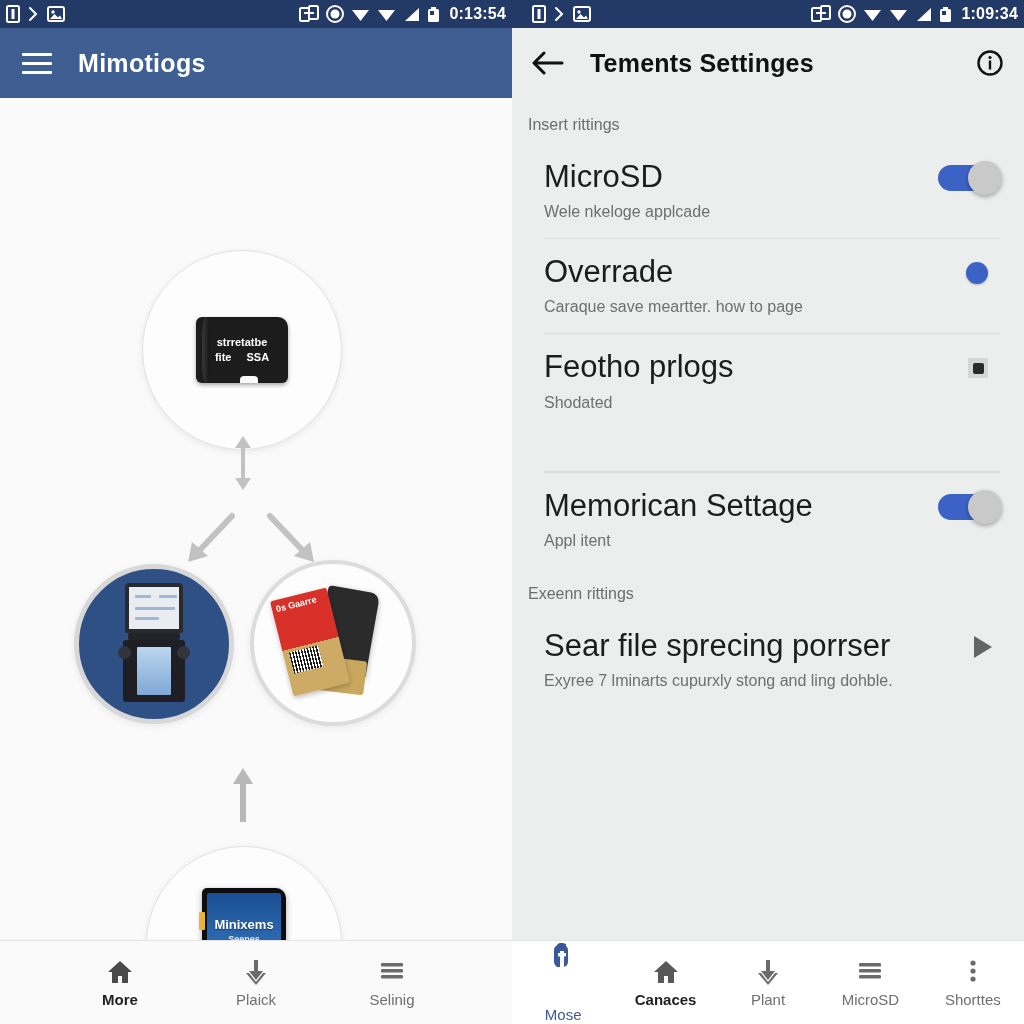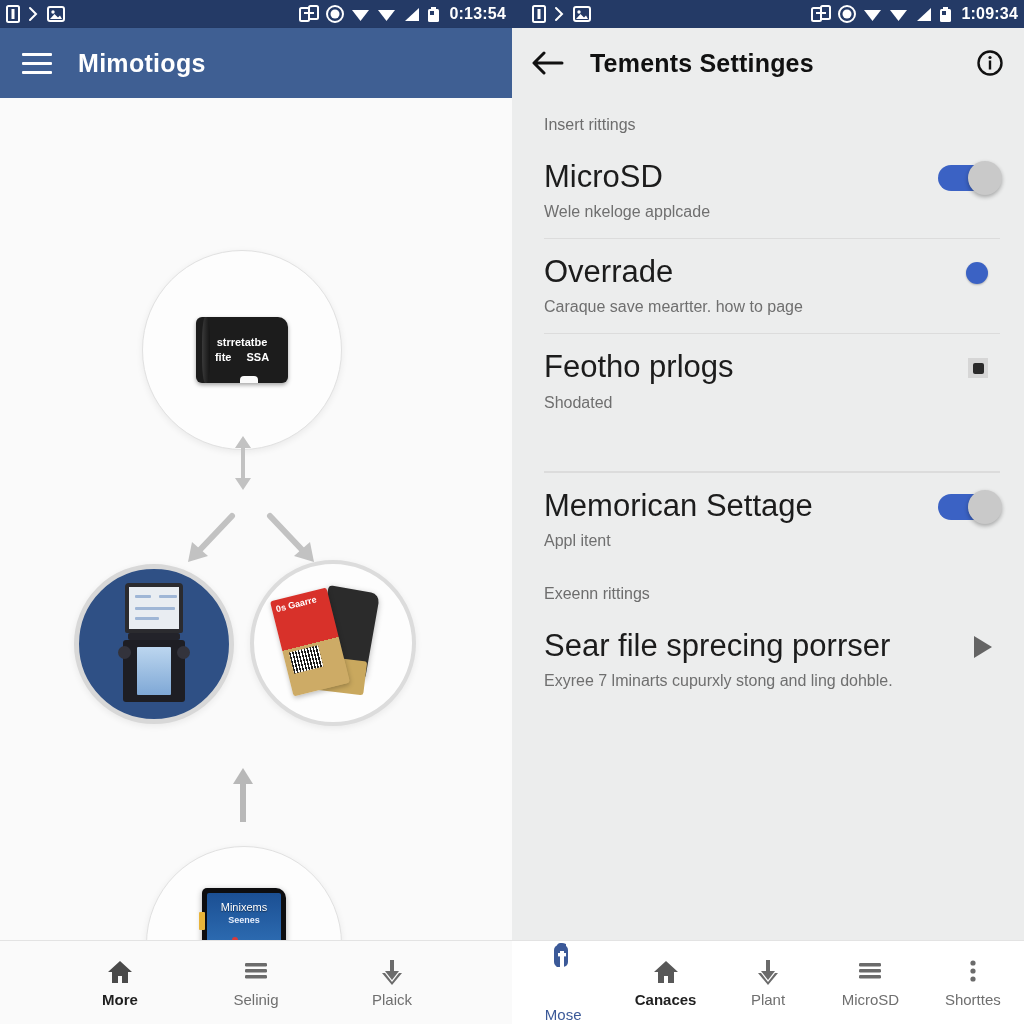--- a/index.html
+++ b/index.html
@@ -112,21 +112,21 @@
   
   .pack {
     width: 84px; height: 112px; background: #0d0d0f; border-radius: 5px 10px 5px 5px;
     position: relative; box-shadow: 0 2px 6px rgba(0,0,0,.32); padding: 5px;
   }
   .pack-inner {
     width: 100%; height: 100%; border-radius: 2px; overflow: hidden;
     background: linear-gradient(180deg,#1b4f93 0%,#2f6fb5 55%,#d8cbb0 78%,#6b6b6b 100%);
     display: flex; flex-direction: column; align-items: center; padding-top: 8px;
   }
-  .pack-t1 { color: #fff; font-size: 11px; font-weight: normal; text-shadow: 0 1px 1px rgba(0,0,0,.5); }
+  .pack-t1 { color: #fff; font-size: 13px; font-weight: bold; text-shadow: 0 1px 1px rgba(0,0,0,.5); margin-top: 16px; }
   .pack-t2 { color: #e6eefc; font-size: 9px; font-weight: bold; margin-top: 2px; }
   .pack-plant { width: 44px; height: 34px; margin-top: 6px; position: relative; }
   .pack-t3 { color: #efefef; font-size: 6px; font-weight: bold; margin-top: 4px; }
   .pack-notch { position: absolute; left: -3px; top: 24px; width: 6px; height: 18px; background: #e8b43a; border-radius: 1px; }
 
   
   .bottomnav {
     position: absolute; left: 0; bottom: 0; width: 100%; height: 84px;
     background: #fafafa; display: flex; align-items: center;
     border-top: 1px solid #e3e3e3;
@@ -145,21 +145,21 @@
   .appbar-right {
     height: 70px; background: #eceded; display: flex; align-items: center;
     padding: 0 20px; gap: 26px;
   }
   .appbar-right .rtitle { font-size: 25px; font-weight: bold; color: #111; letter-spacing: .2px; }
   .appbar-right .grow { flex: 1; }
 
   
   .settings { background: #eceded; padding: 0 0 0 0; height: 854px; }
   .section-head {
-    padding: 18px 32px 10px; font-size: 16px; color: #6d6d6d;
+    padding: 18px 16px 10px; font-size: 16px; color: #6d6d6d;
   }
   .row {
     display: flex; align-items: flex-start; padding: 14px 24px 16px 32px;
     min-height: 74px; cursor: pointer;
   }
   .row .txt { flex: 1; padding-right: 14px; }
   .row .title { font-size: 31px; color: #1c1c1c; line-height: 1.2; }
   .row .sub { font-size: 16px; color: #6f6f6f; margin-top: 7px; line-height: 1.25; }
   .row .ctrl { display: flex; align-items: center; min-height: 34px; padding-top: 6px; }
   .divider { height: 1px; background: #dcdcdc; margin: 0 24px 0 32px; }
@@ -353,35 +353,35 @@
         <span class="ico">
           <svg width="28" height="26" viewBox="0 0 28 26">
               <path d="M14 2 L26 13 L22 13 L22 24 L16 24 L16 17 L12 17 L12 24 L6 24 L6 13 L2 13 Z" fill="#4a4a4a"></path>
             </svg>
         </span>
         <span class="lbl">More</span>
       </div>
       <div class="navitem">
         <span class="ico">
           <svg width="28" height="26" viewBox="0 0 28 26">
+              <path d="M12 1 L16 1 L16 12 L21 12 L14 21 L7 12 L12 12 Z" fill="#6b6b6b"></path>
+              <path d="M4 14 L7 14 L14 23 L21 14 L24 14 L14 26 Z" fill="#6b6b6b"></path>
+            </svg>
+        </span>
+        <span class="lbl">Plaick</span>
+      </div>
+      <div class="navitem">
+        <span class="ico">
+          <svg width="28" height="26" viewBox="0 0 28 26">
               <rect x="3" y="4" width="22" height="3.4" rx="1.2" fill="#6b6b6b"></rect>
               <rect x="3" y="10" width="22" height="3.4" rx="1.2" fill="#6b6b6b"></rect>
               <rect x="3" y="16" width="22" height="3.4" rx="1.2" fill="#6b6b6b"></rect>
             </svg>
         </span>
         <span class="lbl">Selinig</span>
-      </div>
-      <div class="navitem">
-        <span class="ico">
-          <svg width="28" height="26" viewBox="0 0 28 26">
-              <path d="M12 1 L16 1 L16 12 L21 12 L14 21 L7 12 L12 12 Z" fill="#6b6b6b"></path>
-              <path d="M4 14 L7 14 L14 23 L21 14 L24 14 L14 26 Z" fill="#6b6b6b"></path>
-            </svg>
-        </span>
-        <span class="lbl">Plaick</span>
       </div>
       <div class="nav-left-pad"></div>
     </div>
   </div>
 
   <div class="phone phone-right">
 
     <div class="statusbar">
       <div class="sb-left" style="margin-left:14px;">
         <span class="ico">

